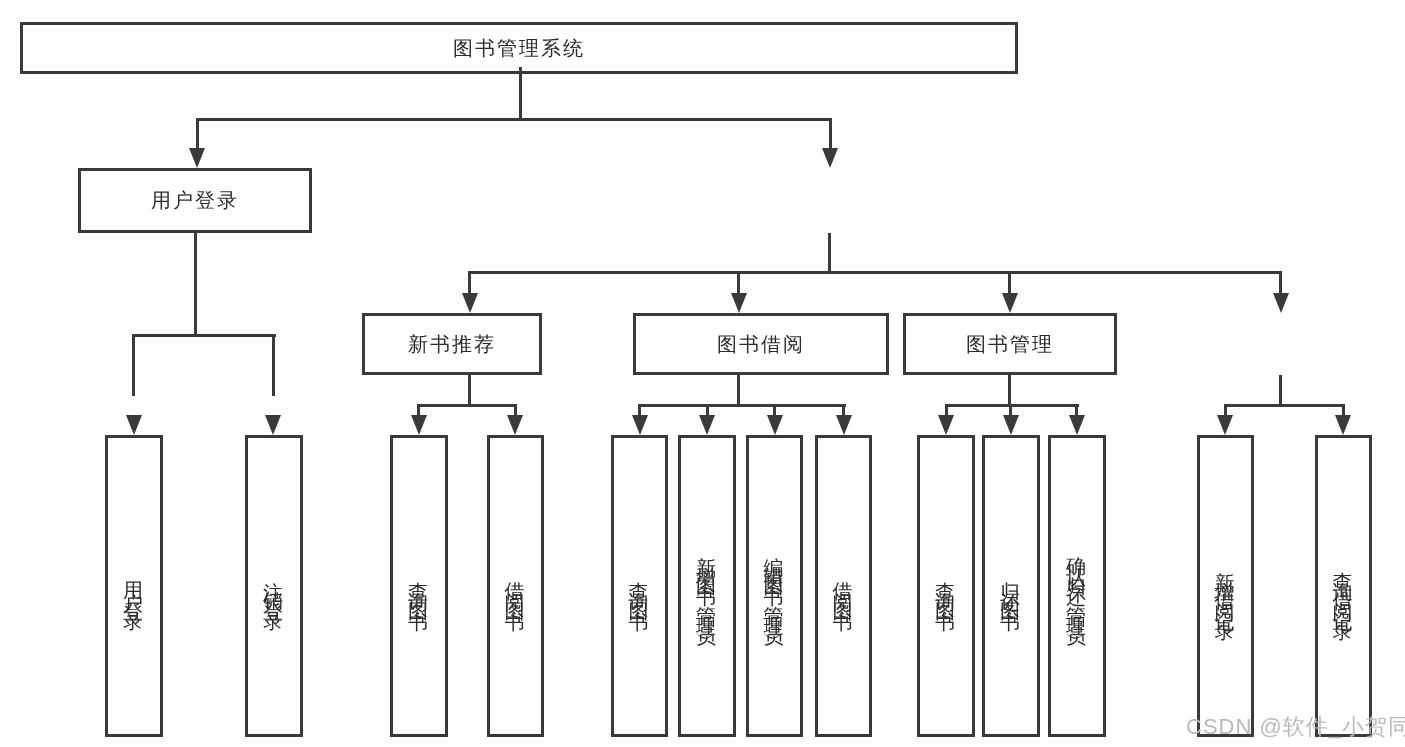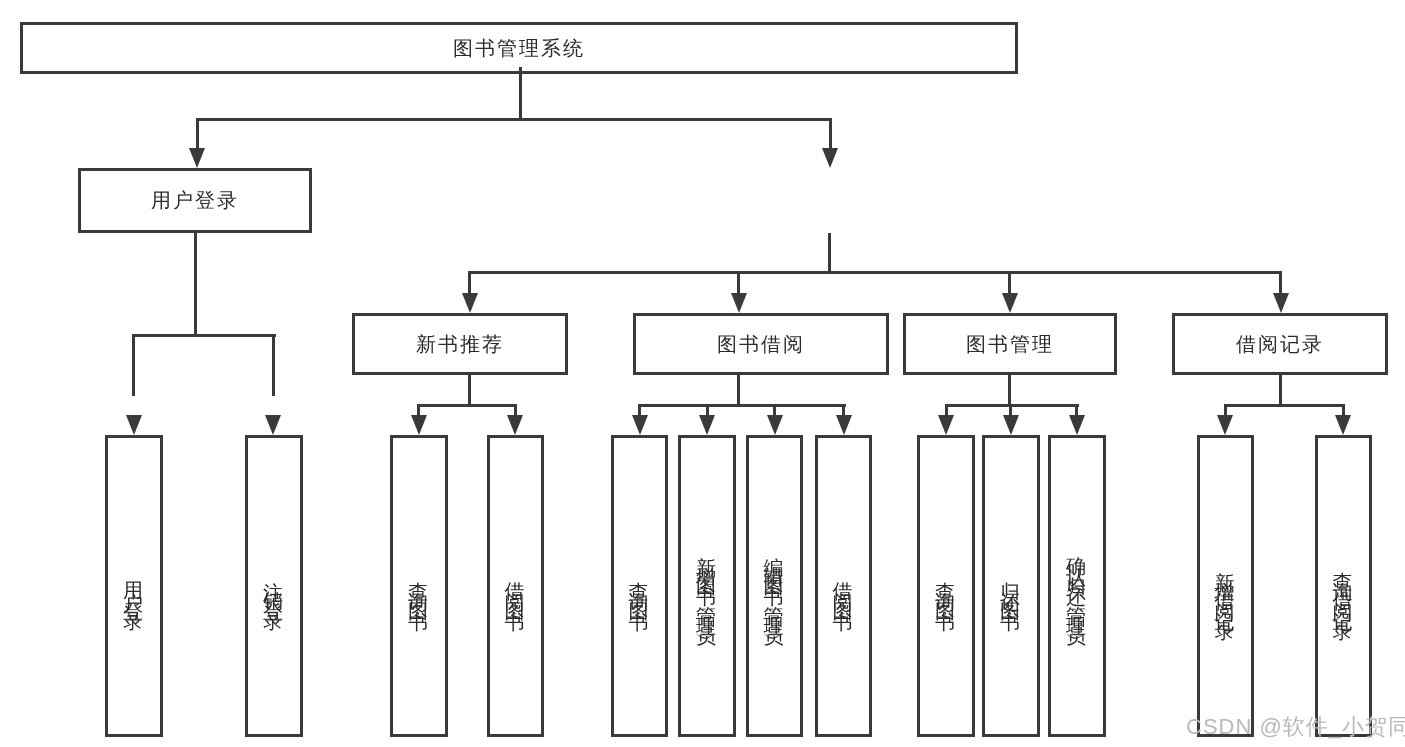--- a/index.html
+++ b/index.html
@@ -92,31 +92,28 @@
   <div class="h-line" style="left:468px;top:271px;width:814px"></div>
   <div class="v-line" style="left:468px;top:271px;height:24px"></div>
   <div class="arrow" style="left:462px;top:293px"></div>
   <div class="v-line" style="left:737px;top:271px;height:24px"></div>
   <div class="arrow" style="left:731px;top:293px"></div>
   <div class="v-line" style="left:1008px;top:271px;height:24px"></div>
   <div class="arrow" style="left:1002px;top:293px"></div>
   <div class="v-line" style="left:1279px;top:271px;height:24px"></div>
   <div class="arrow" style="left:1273px;top:293px"></div>
 
-  <div class="box" style="left:352px;top:313px;width:216px;height:62px">
+  <div class="box" style="left:362px;top:313px;width:180px;height:62px">
     <span class="hlabel">新书推荐</span>
   </div>
   <div class="box" style="left:633px;top:313px;width:256px;height:62px">
     <span class="hlabel">图书借阅</span>
   </div>
   <div class="box" style="left:903px;top:313px;width:214px;height:62px">
     <span class="hlabel">图书管理</span>
-  </div>
-  <div class="box" style="left:1172px;top:313px;width:216px;height:62px">
-    <span class="hlabel">借阅记录</span>
   </div>
 
   <div class="v-line" style="left:468px;top:375px;height:32px"></div>
   <div class="h-line" style="left:417px;top:404px;width:100px"></div>
   <div class="v-line" style="left:417px;top:404px;height:13px"></div>
   <div class="arrow" style="left:411px;top:415px"></div>
   <div class="v-line" style="left:514px;top:404px;height:13px"></div>
   <div class="arrow" style="left:507px;top:415px"></div>
 
   <div class="v-line" style="left:737px;top:375px;height:32px"></div>

